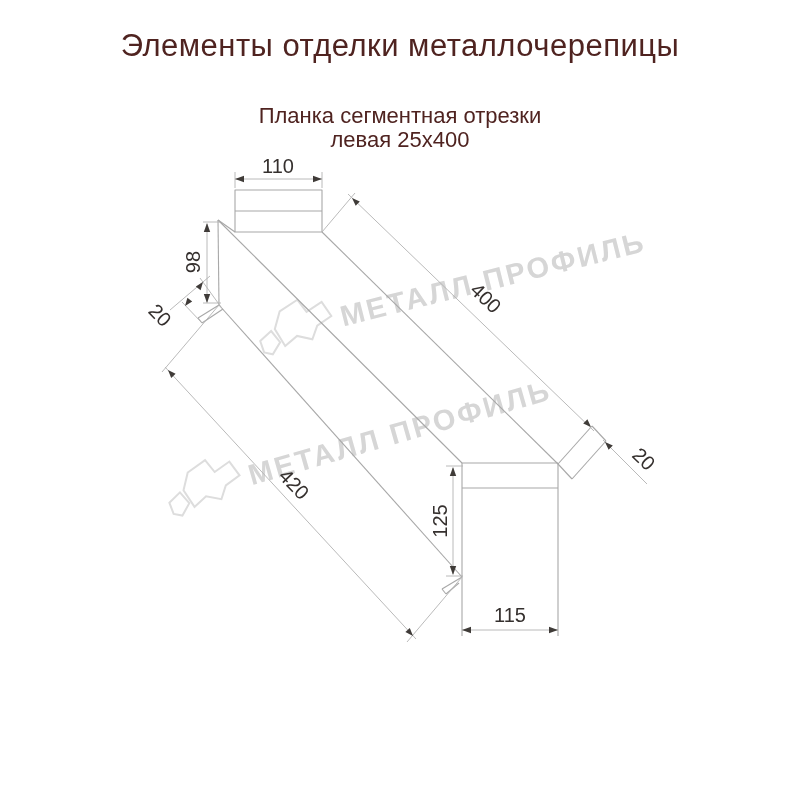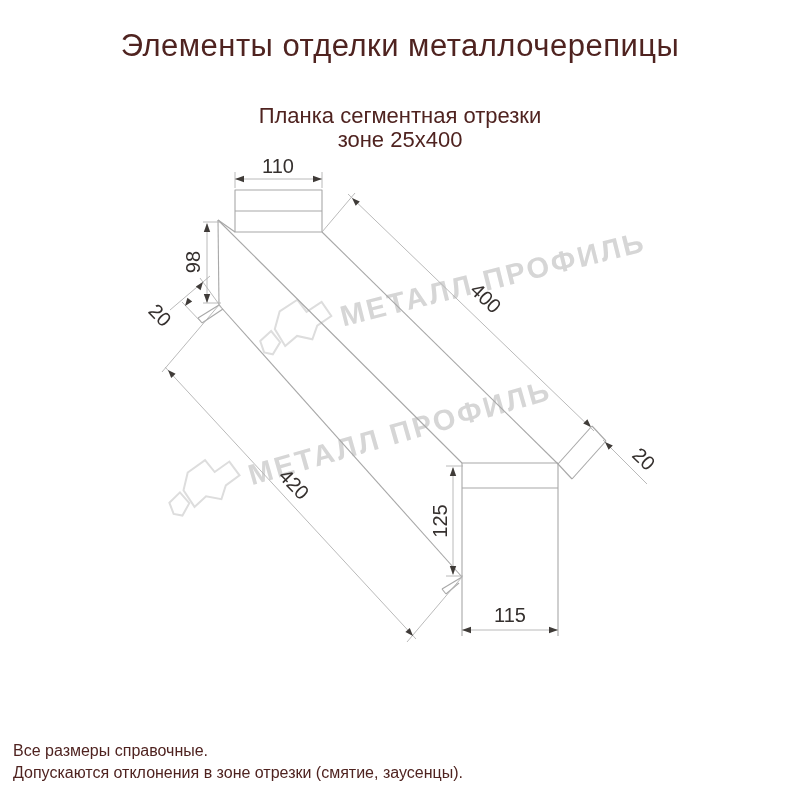--- a/index.html
+++ b/index.html
@@ -17,21 +17,21 @@
 </style>
 </head>
 <body>
 
 <div class="page" style="background: rgb(255, 255, 255);">
 
   <div class="title">Элементы отделки металлочерепицы</div>
 
   <div class="subtitle">
     <div>Планка сегментная отрезки</div>
-    <div>зоне 25х400</div>
+    <div>левая 25х400</div>
   </div>
 
   <svg width="800" height="800" viewBox="0 0 800 800">
 
     <g fill="#d6d6d6">
       <g transform="translate(252,308) rotate(-14)">
         <g fill="none" stroke-width="2" stroke="#dddddd">
           <path d="M0,34 L13,27 L19,40 L9,50 L1,46 Z"></path>
           <path d="M26,10 L46,3 L52,17 L69,11 L75,27 L59,33 L51,45 L37,38 L23,45 L17,26 Z"></path>
         </g>
@@ -117,18 +117,14 @@
       <text transform="translate(200,262) rotate(-90)" text-anchor="middle">98</text>
       <text transform="translate(155,320) rotate(46)" text-anchor="middle">20</text>
       <text transform="translate(481,303) rotate(44)" text-anchor="middle">400</text>
       <text transform="translate(639,464) rotate(44)" text-anchor="middle">20</text>
       <text transform="translate(289,489) rotate(46)" text-anchor="middle">420</text>
       <text transform="translate(447,521) rotate(-90)" text-anchor="middle">125</text>
       <text x="510" y="622" text-anchor="middle">115</text>
     </g>
   </svg>
 
-  <div class="footer">
-    <div>Все размеры справочные.</div>
-    <div>Допускаются отклонения в зоне отрезки (смятие, заусенцы).</div>
-  </div>
 
 </div>
 
 </body></html>

